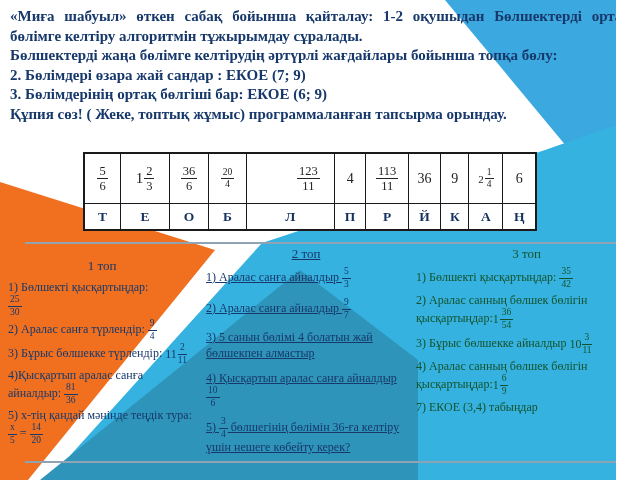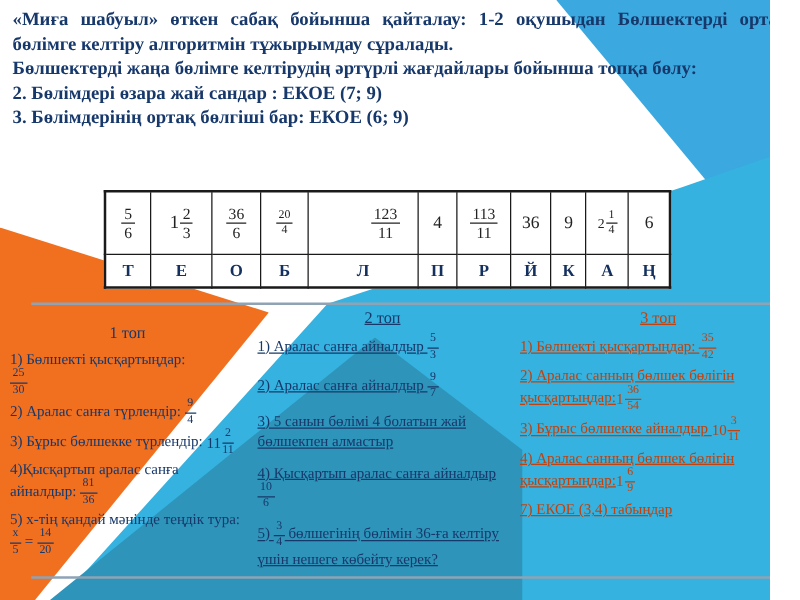--- a/index.html
+++ b/index.html
@@ -67,20 +67,21 @@
   <div class="tri tri-orange" style="background: rgb(240, 112, 32);"></div>
 
   <div class="divider top" style="background: rgb(143, 163, 181);"></div>
   <div class="divider bottom" style="background: rgb(143, 163, 181);"></div>
 
   <div class="header" style="color: rgb(23, 56, 107);">
     <p class="justify"><b>«Миға шабуыл»</b><span> өткен сабақ бойынша қайталау: 1-2 оқушыдан Бөлшектерді ортақ бөлімге келтіру алгоритмін тұжырымдау сұралады.</span></p>
     <p>Бөлшектерді жаңа бөлімге келтірудің әртүрлі жағдайлары бойынша  топқа бөлу:</p>
     <p>2. Бөлімдері өзара жай сандар :   ЕКОЕ (7; 9)</p>
     <p>3. Бөлімдерінің ортақ бөлгіші бар:   ЕКОЕ (6; 9)</p>
+    <p><b>Құпия сөз!</b><span> ( Жеке, топтық жұмыс) программаланған тапсырма орындау.</span></p>
   </div>
 
   <table class="answers">
     <tbody>
       <tr class="frac-row">
           <td style="width: 8.6%;"><span class="mix">
               <span class="fr">
                 <span class="n">5</span>
                 <span class="d">6</span>
               </span>
@@ -208,21 +209,21 @@
             </span>
           </span></div>
         <div class="item">5) <span class="mix">
             <span class="fr">
               <span class="n">3</span>
               <span class="d">4</span>
             </span>
           </span> бөлшегінің бөлімін 36-ға келтіру үшін нешеге көбейту керек?</div>
       </div>
   </div>
-  <div class="group g3" style="color: #c2410c; text-decoration: underline;">
+  <div class="group g3" style="color: #14532d;">
     <div class="group-title">3 топ</div>
     <div>
         <div class="item">1) Бөлшекті қысқартыңдар: <span class="mix">
             <span class="fr">
               <span class="n">35</span>
               <span class="d">42</span>
             </span>
           </span></div>
         <div class="item">2) Аралас санның бөлшек бөлігін қысқартыңдар:<span class="mix">
             <span class="whole">1</span>

